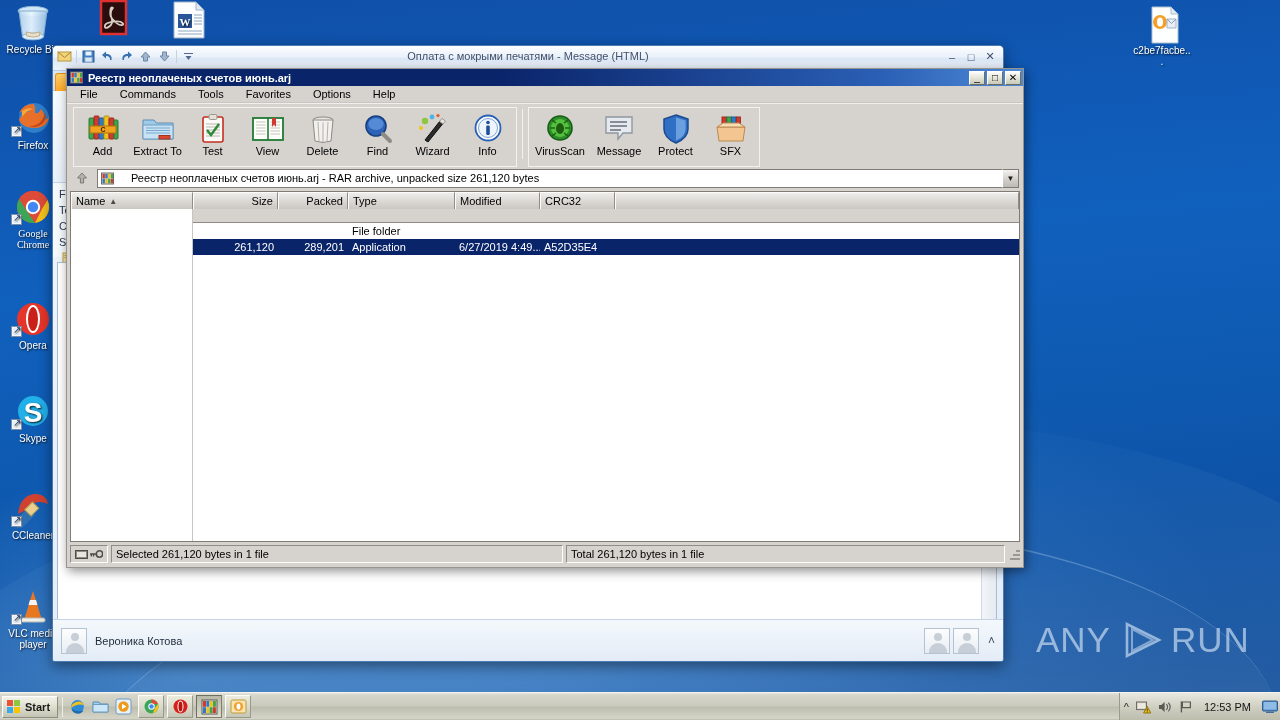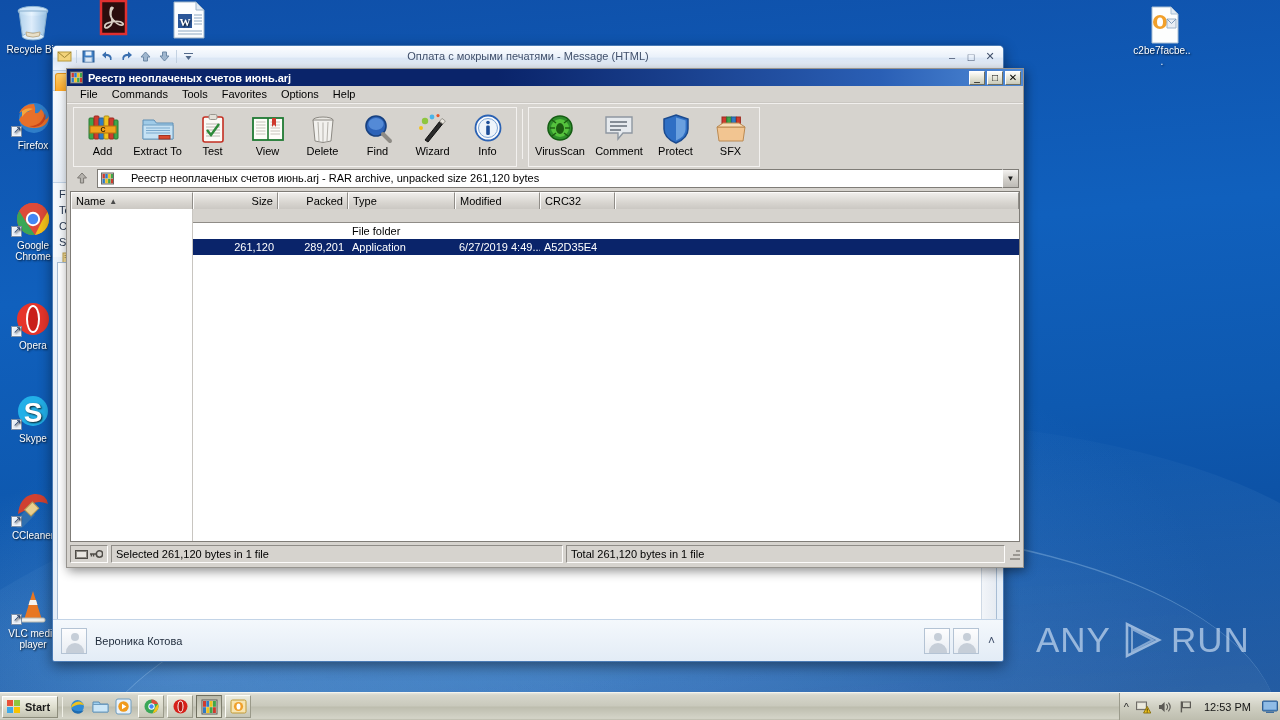--- a/index.html
+++ b/index.html
@@ -208,21 +208,21 @@
     height:17px; display:flex; align-items:center; padding:0 2px 0 3px;
     background:linear-gradient(to right,#0a246a 0%,#0a246a 45%,#2a5fb5 85%,#4f8ad6 100%);
   }
   #rar-titlebar .rtitle {
     color:#ffffff; font-weight:bold; font-size:11px; margin-left:5px;
     white-space:nowrap; overflow:hidden;
   }
   #rar-titlebar .rctls { margin-left:auto; display:flex; gap:2px; }
 
   #rar-menubar {
-    height:17px; display:flex; align-items:center; gap:0;
+    height:17px; display:flex; align-items:center; gap:8px;
     background:#d6d3ce; padding-left:6px;
     border-bottom:1px solid #cac7c2;
   }
   #rar-menubar .mi { font-size:11px; color:#000; padding:1px 7px; }
 
   #rar-toolbar {
     height:64px; position:relative;
     background:#d6d3ce;
     border-top:1px solid #f1efed;
     display:flex; align-items:flex-start; padding:3px 0 0 6px;
@@ -389,21 +389,21 @@
         <circle cx="30" cy="18" r="15" fill="#2f7ec9"></circle>
         <path d="M30 4 q-11 0 -15 9 q5 -4 11 -2 q-8 2 -11 9 q4 8 15 8 q14 0 15 -12 q-2 4 -6 4 q3 -6 -2 -11 q-2 5 -6 4 q1 -5 -1 -9 z" fill="#e8702a"></path>
         <path d="M18 11 q5 -4 11 -2 q-7 2 -11 8 z" fill="#f6a63c"></path>
         <path d="M41 13 q2 6 -3 11 q-6 5 -13 2 q9 0 13 -6 q2 -3 3 -7 z" fill="#c9451b"></path>
       </svg>
       <span class="shortcut-arrow"></span>
     </div>
     <span class="lbl">Firefox</span>
   </div>
 
-  <div class="dicon" style="left:4px;top:200px;">
+  <div class="dicon" style="left:4px;top:188px;font-family:Liberation Serif, serif;">
     <div class="glyph">
       <svg width="58" height="38" viewBox="0 0 58 38">
         <circle cx="29" cy="19" r="16" fill="#dd4b39"></circle>
         <path d="M29 3 A16 16 0 0 1 43.5 12 L29 12 Z" fill="#e2493a"></path>
         <path d="M43.5 12 A16 16 0 0 1 31 34.9 L38 21 Z" fill="#f5c21b"></path>
         <path d="M31 34.9 A16 16 0 0 1 15.2 11 L22 22 Z" fill="#3aa757"></path>
         <path d="M15.2 11 A16 16 0 0 1 43.5 12 L29 12 Z" fill="#dd4b39"></path>
         <circle cx="29" cy="19" r="7.2" fill="#ffffff"></circle>
         <circle cx="29" cy="19" r="5.2" fill="#4387f4"></circle>
       </svg>
@@ -775,21 +775,21 @@
         <span class="ico">
           <svg width="34" height="32" viewBox="0 0 34 32">
             <path d="M4 4 h26 v16 h-9 l-5 6 v-6 H4 Z" fill="#e6eaee" stroke="#8e97a1" stroke-width="1.4"></path>
             <g stroke="#6d7680" stroke-width="1.6">
               <line x1="8" y1="9" x2="25" y2="9"></line>
                 <line x1="8" y1="13" x2="25" y2="13"></line>
                 <line x1="8" y1="17" x2="19" y2="17"></line>
             </g>
           </svg>
         </span>
-        <span class="cap">Comment</span>
+        <span class="cap">Message</span>
       </div>
 
       <div class="tb-btn" style="width:55px">
         <span class="ico">
           <svg width="34" height="32" viewBox="0 0 34 32">
             <path d="M17 2 L29 6 V16 Q29 25 17 30 Q5 25 5 16 V6 Z" fill="#2f6fc4" stroke="#1b4a8e" stroke-width="1.5"></path>
             <path d="M17 4.4 L26.6 7.6 V16 Q26.6 23.4 17 27.6 Q17 16 17 4.4 Z" fill="#7fb0e8" opacity=".75"></path>
           </svg>
         </span>
         <span class="cap">Protect</span>

